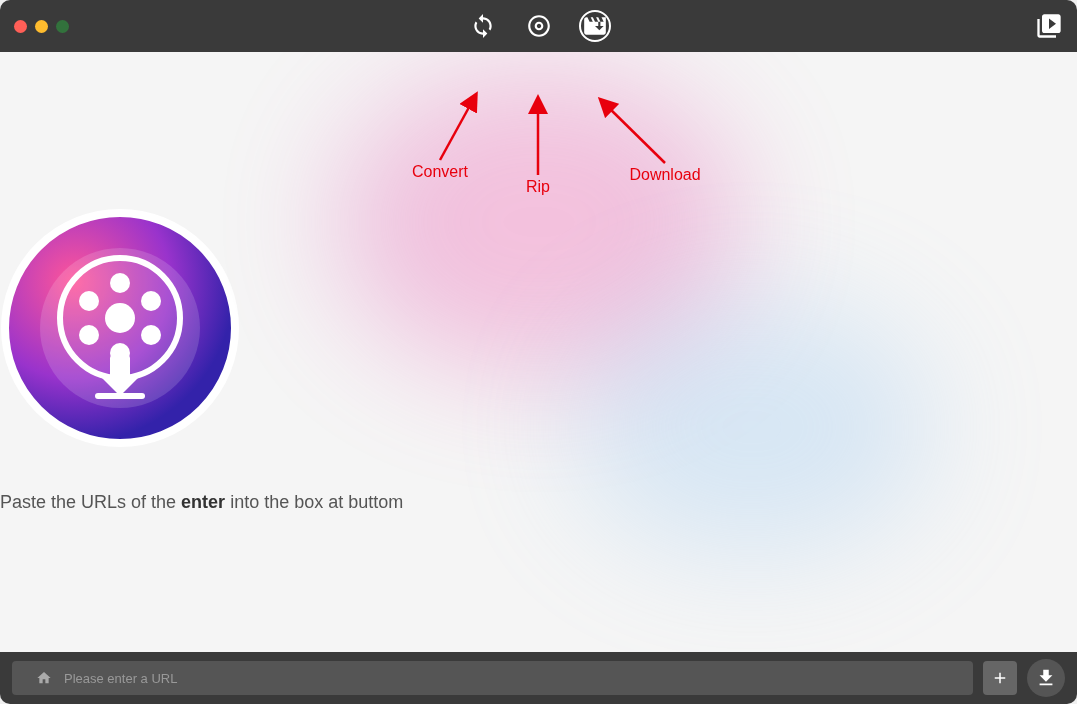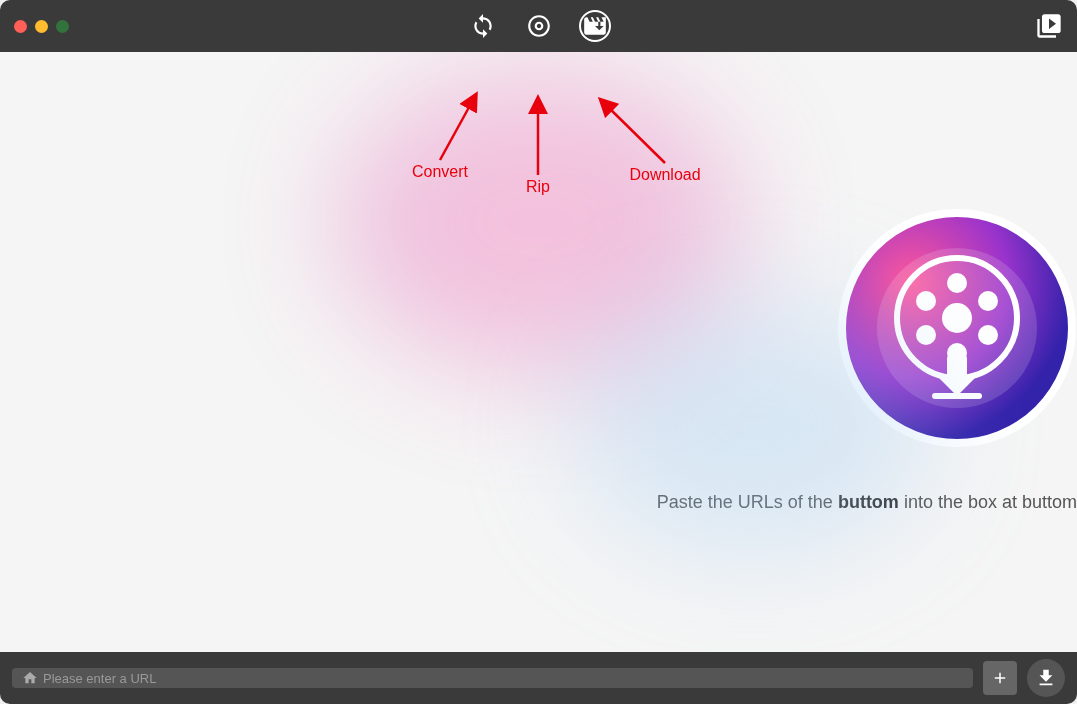--- a/index.html
+++ b/index.html
@@ -89,21 +89,21 @@
       fill: white;
     }
 
     
     .main-content {
       flex: 1;
       background: #f5f5f5;
       position: relative;
       display: flex;
       flex-direction: column;
-      align-items: flex-end;
+      align-items: flex-start;
       justify-content: center;
       overflow: hidden;
     }
 
     
     .bg-blob {
       position: absolute;
       border-radius: 50%;
       filter: blur(60px);
       opacity: 0.35;
@@ -168,23 +168,23 @@
       gap: 10px;
       flex-shrink: 0;
     }
 
     .url-input-wrapper {
       flex: 1;
       display: flex;
       align-items: center;
       background: #555;
       border-radius: 4px;
-      padding: 0 10px;
-      height: 20px;
-      gap: 5px;
+      padding: 0 24px;
+      height: 34px;
+      gap: 12px;
     }
 
     .url-input-wrapper svg {
       width: 16px;
       height: 16px;
       fill: #aaa;
       flex-shrink: 0;
     }
 
     .url-input {
@@ -331,21 +331,21 @@
       <circle cx="120" cy="145" r="10" fill="white"></circle>
       <circle cx="89" cy="127" r="10" fill="white"></circle>
       <circle cx="89" cy="93" r="10" fill="white"></circle>
 
       <rect x="110" y="148" width="20" height="22" rx="2" fill="white"></rect>
       <polygon points="100,168 140,168 120,188" fill="white"></polygon>
       <rect x="95" y="185" width="50" height="6" rx="3" fill="white"></rect>
     </svg>
 
     <div class="description">
-      <span>Paste the URLs of the <strong>buttom</strong> into the box at buttom</span><br>
+      <span>Paste the URLs of the <strong>enter</strong> into the box at buttom</span><br>
     </div>
   </div>
 
   <div class="bottom-bar">
     <div class="url-input-wrapper">
       <svg viewBox="0 0 24 24">
         <path d="M10 20v-6h4v6h5v-8h3L12 3 2 12h3v8z"></path>
       </svg>
       <input type="text" class="url-input" placeholder="Please enter a URL" style="">
     </div>

